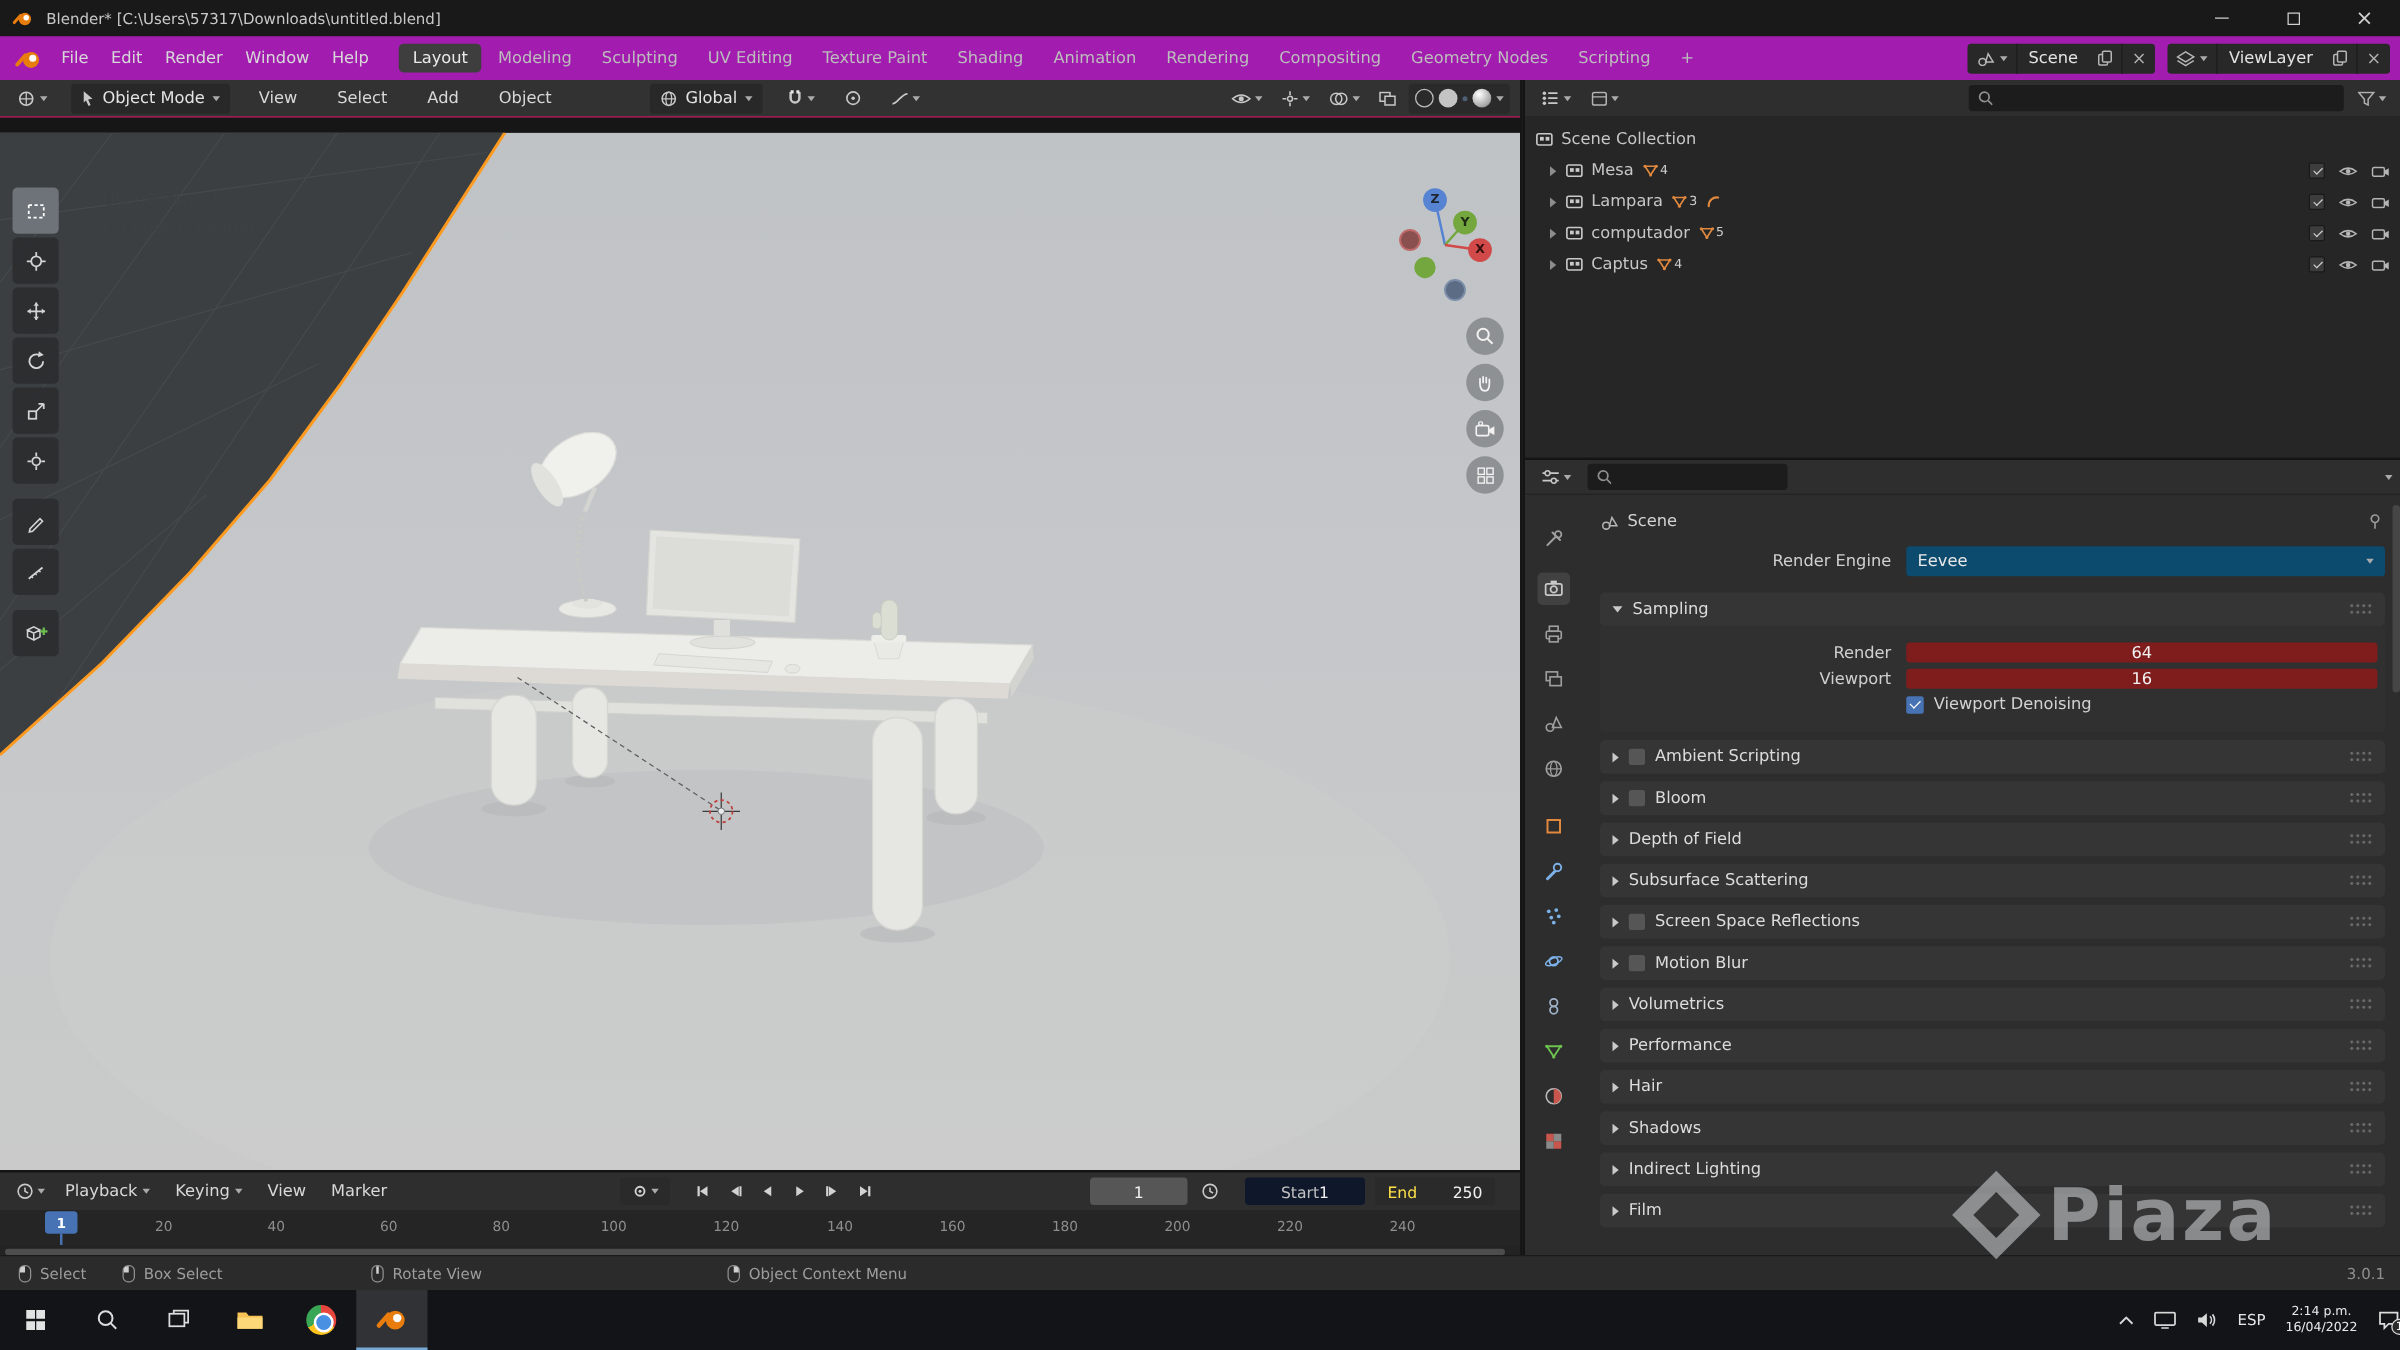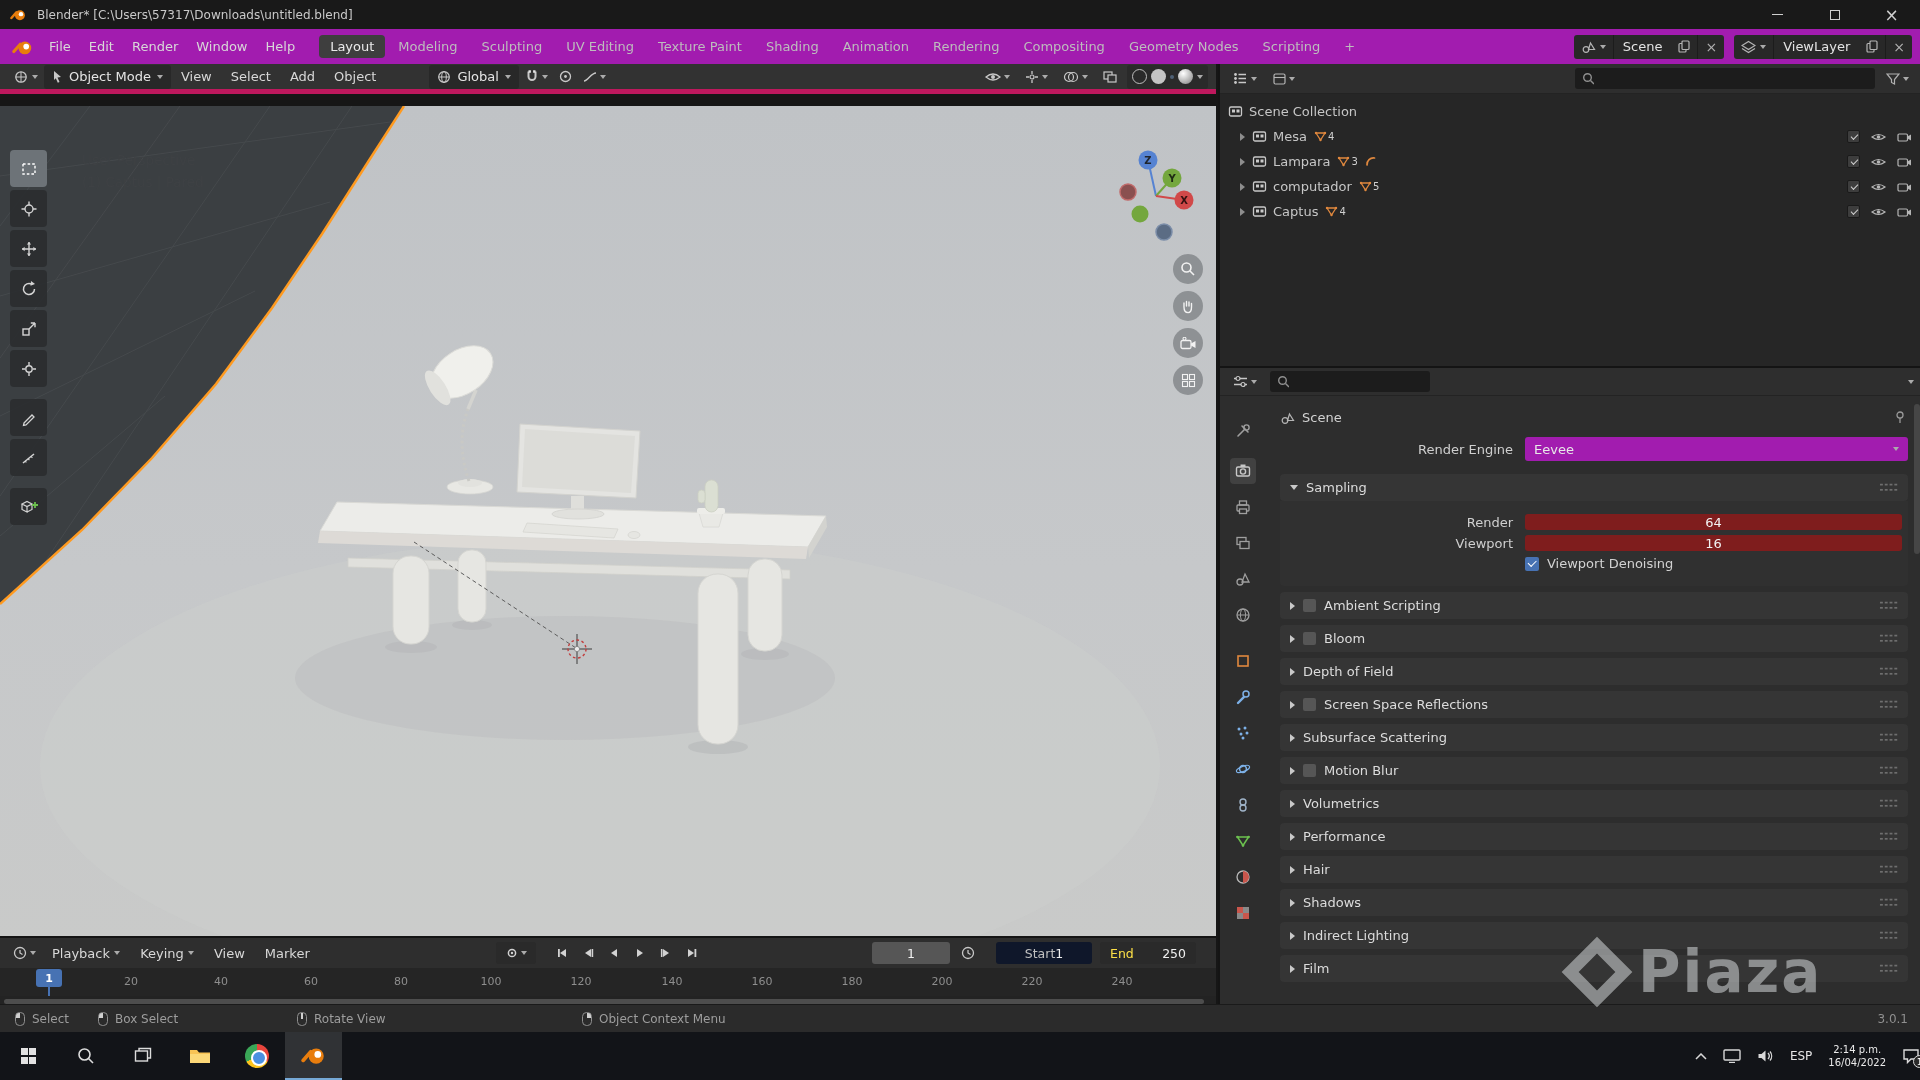--- a/index.html
+++ b/index.html
@@ -22,21 +22,21 @@
 #menubar{left:0;top:29px;width:1920px;height:35px;background:#a21caf;display:flex;align-items:center;padding:0 8px}
 .hmenu{padding:0 9px;height:24px;display:flex;align-items:center;border-radius:3px;color:#d8d8d8}
 .tab{padding:4px 11px;border-radius:4px;color:#bdbdbd;margin:0 1px;white-space:nowrap}
 .tab.active{background:#3e3e3e;color:#eaeaea}
 .idsel{display:flex;align-items:center;background:#282828;border-radius:3px;height:24px;margin-left:10px}
 .idsel .seg{display:flex;align-items:center;gap:4px;padding:0 7px;height:100%;border-right:1px solid #1c1c1c}
 .idsel .seg:last-child{border-right:none}
 .idname{padding:0 9px;color:#e3e3e3}
 .xg{color:#b0b0b0;font-size:14px;line-height:1}
 
-#vheader{left:0;top:64px;width:1216px;height:30px;background:#323232;display:flex;align-items:center;padding:0 8px;gap:1px;border-bottom:5px solid #be185d}
+#vheader{left:0;top:64px;width:1216px;height:30px;background:#323232;display:flex;align-items:center;padding:0 8px;gap:14px;border-bottom:1px solid #be185d}
 .dd{display:flex;align-items:center;gap:6px;background:#282828;border-radius:3px;height:24px;padding:0 8px;color:#e4e4e4}
 .ibtn{display:flex;align-items:center;gap:3px;height:24px;padding:0 5px;border-radius:3px}
 .sph{width:15px;height:15px;border-radius:50%}
 .sph.wire{border:1.4px solid #bdbdbd;position:relative}
 .sph.solid{background:#c4c4c4}
 .sph.mat{background:radial-gradient(circle at 35% 30%,#efefef,#8d8d8d)}
 .sph.rend{background:radial-gradient(circle at 35% 30%,#ffffff,#7d7d7d)}
 .shgrp{display:flex;align-items:center;gap:4px;background:#2a2a2a;border-radius:3px;padding:2px 5px;height:24px}
 .shact{background:#4e6075;border-radius:3px;padding:2px}
 
@@ -63,21 +63,21 @@
 .olcb::after{content:"";position:absolute;left:2.5px;top:3px;width:6px;height:3px;border-left:1.6px solid #cfcfcf;border-bottom:1.6px solid #cfcfcf;transform:rotate(-45deg)}
 #propheader{left:0;top:302px;width:702px;height:30px;background:#2e2e2e;display:flex;align-items:center;padding:0 8px;gap:8px;border-top:2px solid #141414;border-bottom:1px solid #232323}
 #propbody{left:0;top:332px;width:702px;height:608px;background:#2d2d2d;overflow:hidden}
 #proptabs{position:absolute;left:0;top:0;width:46px;height:100%}
 .ptab{position:absolute;left:10px;width:26px;height:26px;display:flex;align-items:center;justify-content:center;border-radius:4px}
 .ptab.active{background:#414141}
 #propcontent{position:absolute;left:46px;top:0;right:0;bottom:0;padding:6px 8px 0 14px}
 .prow{display:flex;align-items:center;margin:5px 6px 5px 0}
 .plabel{flex:0 0 245px;text-align:right;padding-right:12px;color:#cfcfcf}
 .numfield{flex:1;height:16px;background:#7f1d1d;border-radius:3px;display:flex;align-items:center;justify-content:center;color:#f2f2f2}
-.ddfield{flex:1;height:24px;background:#a21caf;border-radius:3px;display:flex;align-items:center;padding:0 9px;color:#e8e8e8;gap:6px}
+.ddfield{flex:1;height:24px;background:#0c4a6e;border-radius:3px;display:flex;align-items:center;padding:0 9px;color:#e8e8e8;gap:6px}
 .panel-h{height:27px;background:#353535;border-radius:4px;display:flex;align-items:center;gap:8px;padding:0 10px;color:#dcdcdc;margin:0 6px 6px 0}
 .panel-h .dots{margin-left:auto}
 .dots{width:19px;height:11px;background:radial-gradient(circle,#6e6e6e 1.1px,transparent 1.3px);background-size:4.8px 5.2px}
 .cb-on{width:14px;height:14px;border-radius:2px;background:#4772b3;position:relative;flex:0 0 auto}
 .cb-on::after{content:"";position:absolute;left:3px;top:3.5px;width:7px;height:3.5px;border-left:1.8px solid #fff;border-bottom:1.8px solid #fff;transform:rotate(-45deg)}
 .cb-off{width:13px;height:13px;border-radius:2px;background:#565656;flex:0 0 auto}
 .samp-body{background:#303030;border-radius:0 0 4px 4px;margin:-6px 6px 6px 0;padding:8px 0 10px 0}
 
 #timeline{left:0;top:936px;width:1216px;height:68px;background:#2e2e2e;border-top:2px solid #141414}
 #tl-header{position:absolute;left:0;top:0;width:1216px;height:30px;display:flex;align-items:center;padding:0 8px;gap:2px}
@@ -822,27 +822,27 @@
           <span>Bloom</span>
           <span class="dots"></span>
         </div>
       <div class="panel-h">
           <span class="tri-r"></span>
           <span>Depth of Field</span>
           <span class="dots"></span>
         </div>
       <div class="panel-h">
           <span class="tri-r"></span>
+          <span>Subsurface Scattering</span>
+          <span class="dots"></span>
+        </div>
+      <div class="panel-h">
+          <span class="tri-r"></span>
           <span class="cb-off"></span>
           <span>Screen Space Reflections</span>
-          <span class="dots"></span>
-        </div>
-      <div class="panel-h">
-          <span class="tri-r"></span>
-          <span>Subsurface Scattering</span>
           <span class="dots"></span>
         </div>
       <div class="panel-h">
           <span class="tri-r"></span>
           <span class="cb-off"></span>
           <span>Motion Blur</span>
           <span class="dots"></span>
         </div>
       <div class="panel-h">
           <span class="tri-r"></span>

